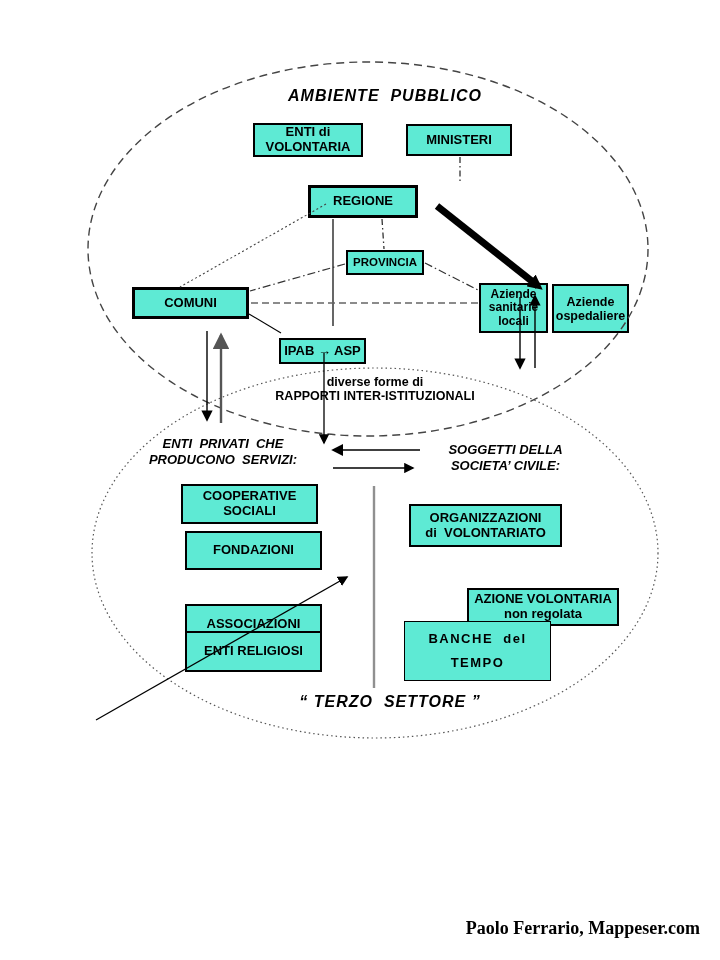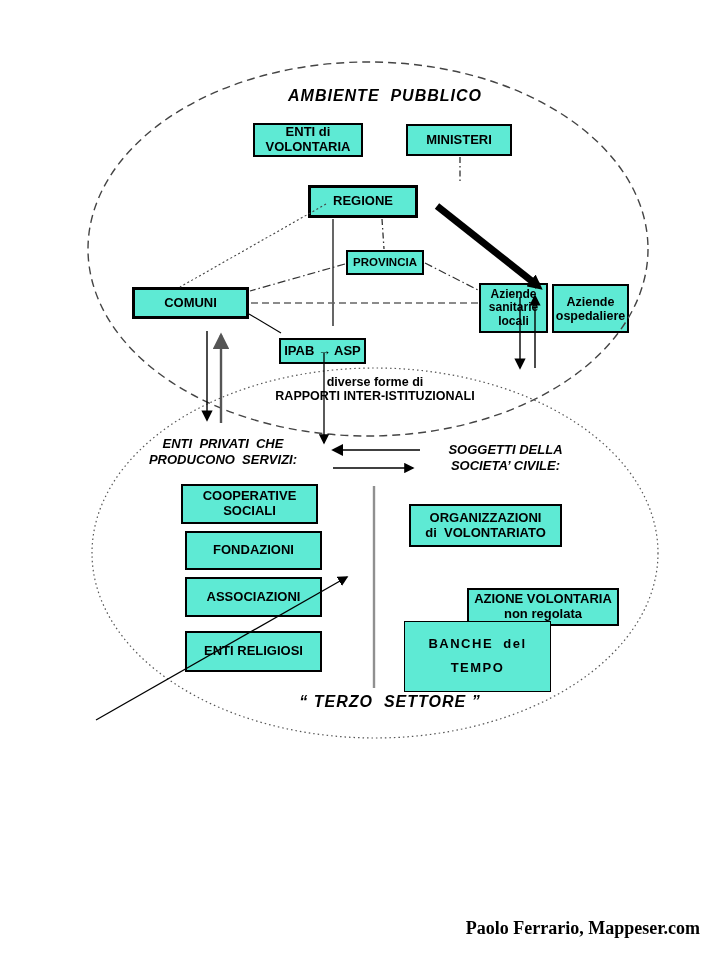--- a/index.html
+++ b/index.html
@@ -105,39 +105,39 @@
 
   <div class="box" style="left:181px;top:484px;width:137px;height:40px;">
     <span class="t">COOPERATIVE</span>
     <span class="t">SOCIALI</span>
   </div>
 
   <div class="box" style="left:185px;top:531px;width:137px;height:39px;">
     <span class="t">FONDAZIONI</span>
   </div>
 
-  <div class="box" style="left:185px;top:577px;width:137px;height:40px;">
+  <div class="box" style="left:185px;top:604px;width:137px;height:40px;">
     <span class="t">ASSOCIAZIONI</span>
   </div>
 
   <div class="box" style="left:185px;top:631px;width:137px;height:41px;">
     <span class="t">ENTI RELIGIOSI</span>
   </div>
 
   <div class="box" style="left:409px;top:504px;width:153px;height:43px;">
     <span class="t">ORGANIZZAZIONI</span>
     <span class="t">di  VOLONTARIATO</span>
   </div>
 
   <div class="box" style="left:467px;top:588px;width:152px;height:38px;">
     <span class="t">AZIONE VOLONTARIA</span>
     <span class="t">non regolata</span>
   </div>
 
-  <div class="box bw1 banche" style="left:404px;top:621px;width:147px;height:71px;z-index:2;">
+  <div class="box bw1 banche" style="left:404px;top:621px;width:147px;height:60px;z-index:2;">
     <span class="t">BANCHE  del</span>
     <span class="t">TEMPO</span>
   </div>
 
   <svg class="overlay" viewBox="0 0 720 960">
     <defs>
       <marker id="arr" viewBox="0 0 10 10" refX="8.5" refY="5" markerWidth="8" markerHeight="8" orient="auto-start-reverse">
         <path d="M0 0 L10 5 L0 10 z" fill="#000"></path>
       </marker>
       <marker id="arrg" viewBox="0 0 10 10" refX="8.5" refY="5" markerWidth="7" markerHeight="7" orient="auto-start-reverse">

